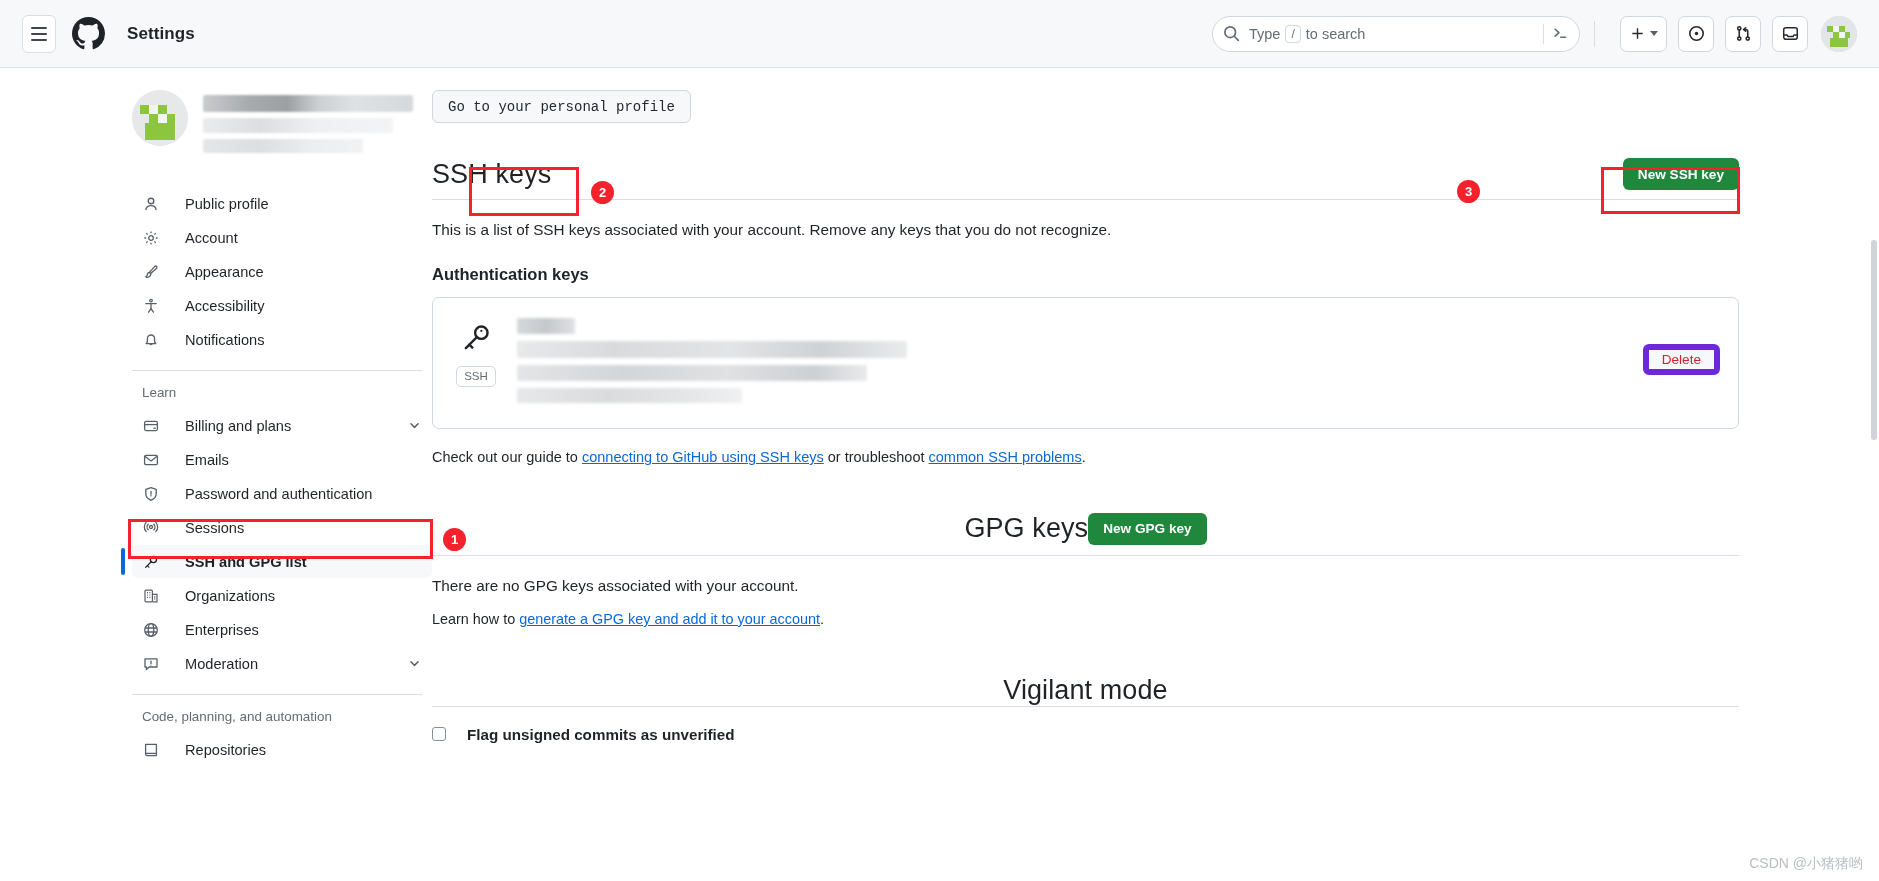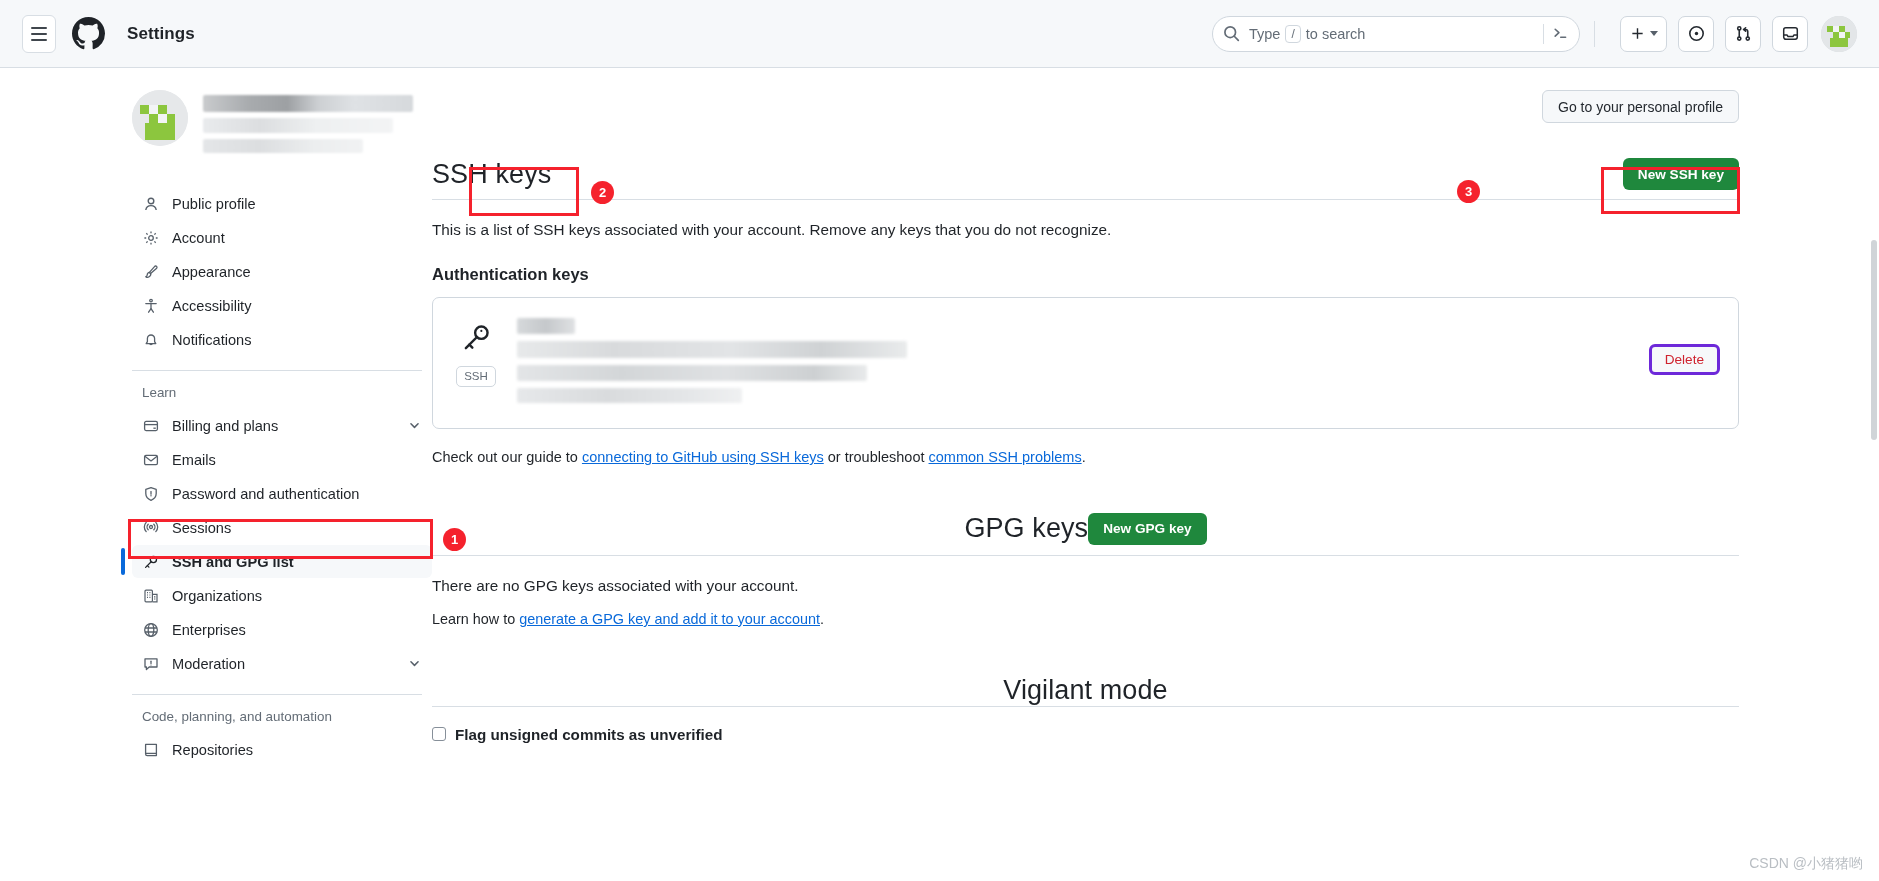--- a/index.html
+++ b/index.html
@@ -92,39 +92,39 @@
         background: linear-gradient(90deg,#c9cbcd 0,#a8abae 22%,#9da0a3 40%,#cdd0d3 55%,#dfe2e5 72%,#d6d9dc 100%);
         filter: blur(1.2px); }
   .bl2 { height: 15px; width: 190px;
         background: linear-gradient(90deg,#e9ebed 0,#dcdee0 30%,#eef0f1 60%,#f3f4f5 100%);
         filter: blur(1.2px); }
   .bl3 { height: 14px; width: 160px;
         background: linear-gradient(90deg,#e4e6e8 0,#dcdee0 35%,#eceeef 70%,#f1f2f3 100%);
         filter: blur(1.2px); }
 
   .nav-item {
-    display: flex; align-items: center; gap: 13px;
+    display: flex; align-items: center; gap: 26px;
     height: 33px; padding: 0 10px; border-radius: 6px;
     font-size: 14.6px; color: #1f2328; cursor: pointer;
     position: relative; margin-bottom: 1px;
   }
   .nav-item .nico { width: 17px; height: 17px; flex: none; display: flex; align-items: center; justify-content: center; color: #57606a; }
   .nav-item .nlabel { flex: 1 1 auto; white-space: nowrap; }
   .nav-item .nchev { flex: none; color: #57606a; display: flex; align-items: center; }
   .nav-item.selected { background: #f6f8fa; font-weight: 600; }
   .nav-item.selected::before {
     content: ""; position: absolute; left: -11px; top: 3px;
     width: 4px; height: 27px; border-radius: 6px; background: #0969da;
   }
   .nav-sep { height: 1px; background: #d8dee4; margin: 14px 10px 14px 0; }
   .nav-group-title { font-size: 13.4px; color: #636c76; padding: 0 10px; margin-bottom: 9px; font-weight: 400; }
 
   
   .main { flex: 1 1 auto; padding-right: 140px; }
-  .main-top { display: flex; justify-content: flex-end; }
+  .main-top { display: flex; justify-content: flex-start; font-family: Liberation Mono, monospace; }
   .btn-outline {
     height: 33px; padding: 0 15px;
     border: 1px solid #d0d7de; border-radius: 6px;
     background: #f6f8fa; color: #24292f;
     font-size: 14px; font-family: inherit; font-weight: 500;
     cursor: pointer; white-space: nowrap;
   }
 
   .sect-head {
     display: flex; align-items: center; justify-content: space-between;
@@ -162,42 +162,42 @@
   .km1 { height: 16px; width: 58px;
         background: linear-gradient(90deg,#d6d9db 0,#c5c8cb 50%,#dfe1e3 100%); filter: blur(1.4px); }
   .km2 { height: 17px; width: 390px;
         background: linear-gradient(90deg,#e7e9ea 0,#d8dadc 25%,#e2e4e6 55%,#cfd2d4 78%,#e9ebec 100%); filter: blur(1.4px); }
   .km3 { height: 16px; width: 350px;
         background: linear-gradient(90deg,#e3e5e7 0,#d3d6d8 30%,#dfe1e3 60%,#cdd0d2 85%,#e8eaeb 100%); filter: blur(1.4px); }
   .km4 { height: 15px; width: 225px;
         background: linear-gradient(90deg,#e6e8ea 0,#d9dbdd 40%,#e4e6e8 75%,#eff0f1 100%); filter: blur(1.4px); }
   .btn-delete {
     height: 31px; padding: 0 13px; flex: none;
-    border: 3px solid #6d28d9; border-radius: 6px;
+    border: 6px solid #6d28d9; border-radius: 6px;
     background: #f6f8fa; color: #cf222e;
     font-size: 13.6px; font-family: inherit; font-weight: 500; cursor: pointer;
     margin-top: 28px;
   }
 
   .guide-line { font-size: 14.5px; color: #1f2328; margin-top: 20px; }
   a.lnk { color: #0969da; text-decoration: underline; cursor: pointer; }
 
   .sect-head2 {
     display: flex; align-items: center; justify-content: center;
     border-bottom: 1px solid #d8dee4;
     padding-bottom: 10px; margin-top: 48px;
   }
   .gpg-para { font-size: 15.3px; color: #1f2328; margin-top: 21px; }
   .gpg-learn { font-size: 14.4px; color: #1f2328; margin-top: 16px; }
 
   .sect-head3 {
     border-bottom: 1px solid #d8dee4;
     margin-top: 48px; text-align: center;
   }
-  .vig-row { display: flex; align-items: center; gap: 9px; margin-top: 19px; font-size: 15.2px; font-weight: 600; }
+  .vig-row { display: flex; align-items: center; gap: 21px; margin-top: 19px; font-size: 15.2px; font-weight: 600; }
   .cbox { width: 14px; height: 14px; border: 1px solid #868f99; border-radius: 3px; background: #fff; flex: none; }
 
   
   .anno-box { position: absolute; border: 3px solid #f5222d; pointer-events: none; z-index: 40; }
   .anno-badge {
     position: absolute; width: 23px; height: 23px; border-radius: 50%;
     background: #f5222d; color: #fff; font-size: 13px; font-weight: 700;
     display: flex; align-items: center; justify-content: center; z-index: 41;
     font-family: "Liberation Sans", sans-serif;
   }

